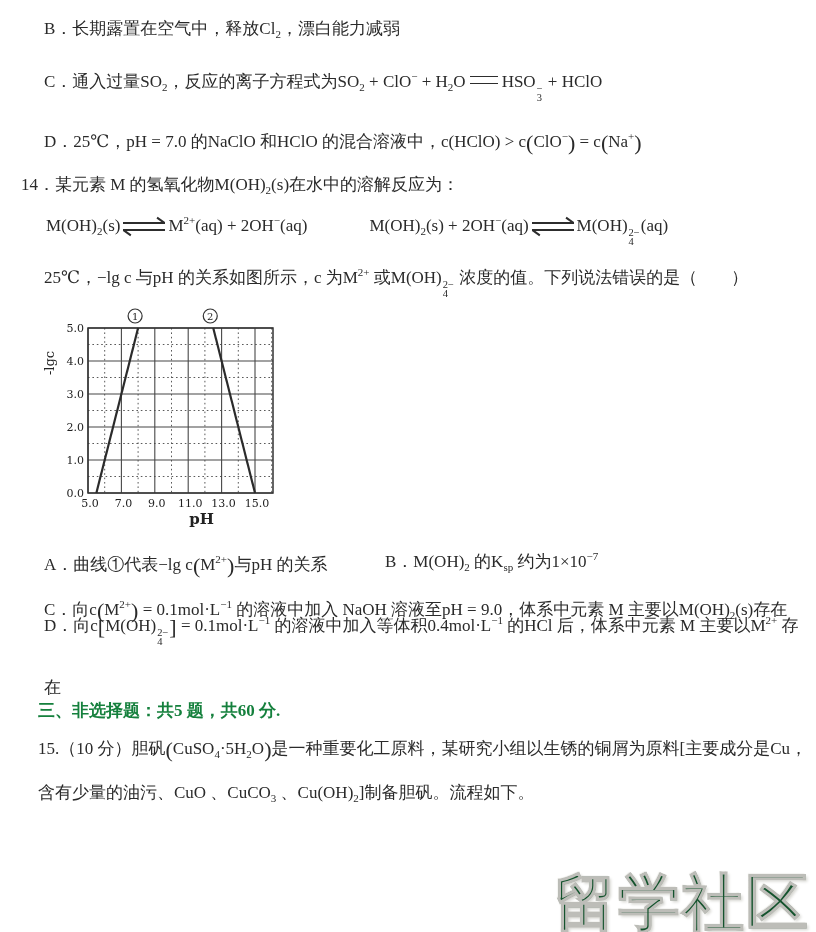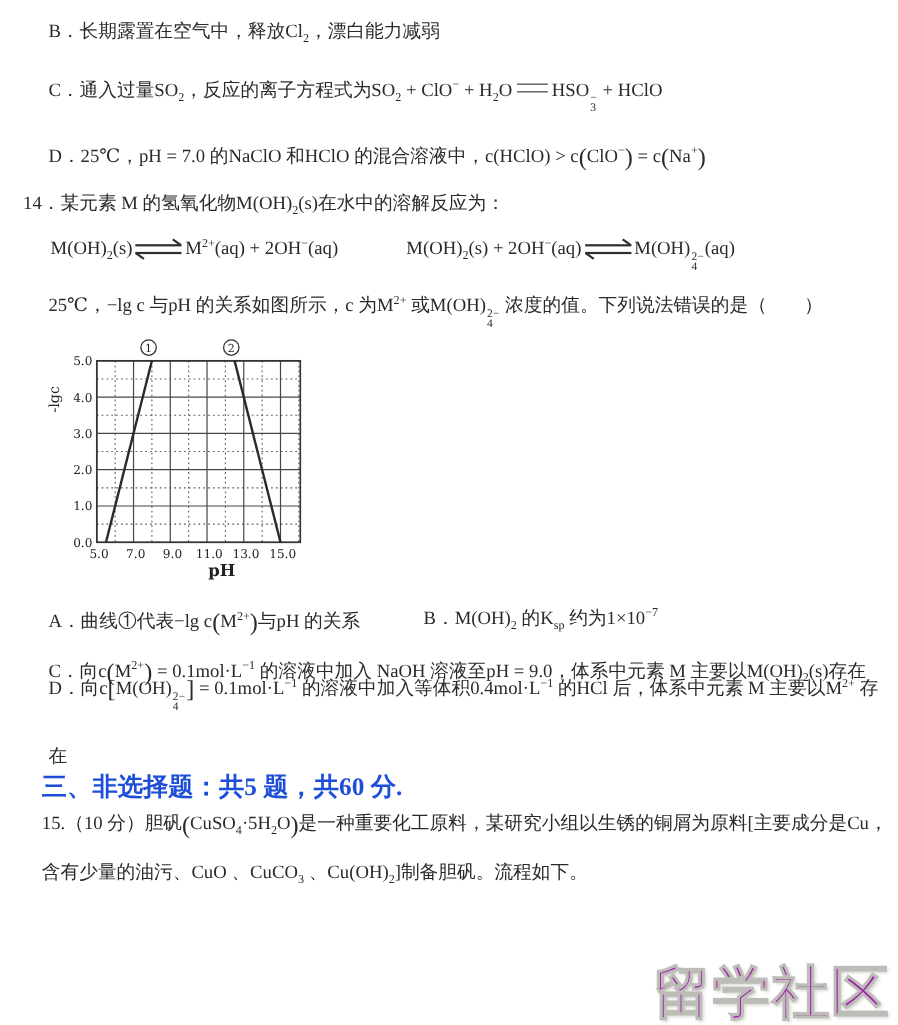--- a/index.html
+++ b/index.html
@@ -1,42 +1,42 @@
 <!DOCTYPE html>
 <html><head>
 <meta charset="utf-8">
 <style>
   html,body{margin:0;padding:0;}
   body{
     width:816px;height:932px;background:#ffffff;position:relative;overflow:hidden;
     font-family:"Liberation Serif","DejaVu Serif",serif;color:#2a2a2a;
   }
   .line{position:absolute;white-space:nowrap;font-size:17px;line-height:1.35;}
-  .bold{font-weight:bold;font-size:23px;color:#1d4ed8;}
+  .bold{font-weight:bold;font-size:17px;color:#15803d;}
   sub,sup{font-size:11px;line-height:0;}
   
   .ss{display:inline-flex;flex-direction:column;align-items:flex-start;font-size:10.5px;line-height:9px;vertical-align:-5px;margin:0 1px;}
   
   .bp{font-size:22px;vertical-align:-3px;font-weight:normal;}
   .bb{font-size:22px;vertical-align:-3px;}
   
   .eqa{display:inline-block;position:relative;width:42px;height:13px;margin:0 3px;vertical-align:-2px;}
   .eqa i{position:absolute;left:0;right:0;height:1.8px;background:#2d2d2d;}
   .eqa i.t{top:2px;}
   .eqa i.b{bottom:2px;}
   .eqa i.t::after{content:'';position:absolute;right:0;top:0;width:9px;height:1.8px;background:#2d2d2d;transform:rotate(35deg);transform-origin:right top;}
   .eqa i.b::after{content:'';position:absolute;left:0;bottom:0;width:9px;height:1.8px;background:#2d2d2d;transform:rotate(35deg);transform-origin:left bottom;}
   
   .deq{display:inline-block;width:28px;height:6px;border-top:1.7px solid #2d2d2d;border-bottom:1.7px solid #2d2d2d;vertical-align:3px;margin:0 4px;}
   .chart{position:absolute;left:44px;top:303px;width:250px;height:235px;}
   .chart svg{font-family:"DejaVu Serif","Liberation Serif",serif;}
   .watermark{position:absolute;right:6px;bottom:6px;text-align:right;font-family:"DejaVu Sans","Liberation Sans",sans-serif;}
   .wm-title{
-    font-size:52px;font-weight:bold;letter-spacing:2px;line-height:46px;
-    color:#a21caf;-webkit-text-stroke:1px #bdbdb8;
+    font-size:62px;font-weight:bold;letter-spacing:2px;line-height:46px;
+    color:#14532d;-webkit-text-stroke:1px #bdbdb8;
     text-shadow:2px 2px 3px #d7d7d2, -1px -1px 1px #e9e9e5;
     text-align:right;
   }
   .wm-url{
     font-size:20px;font-weight:bold;letter-spacing:1px;line-height:22px;
     color:#ececea;text-shadow:1px 1px 2px #cfcfcb;
   }
 </style>
 </head>
 <body>

